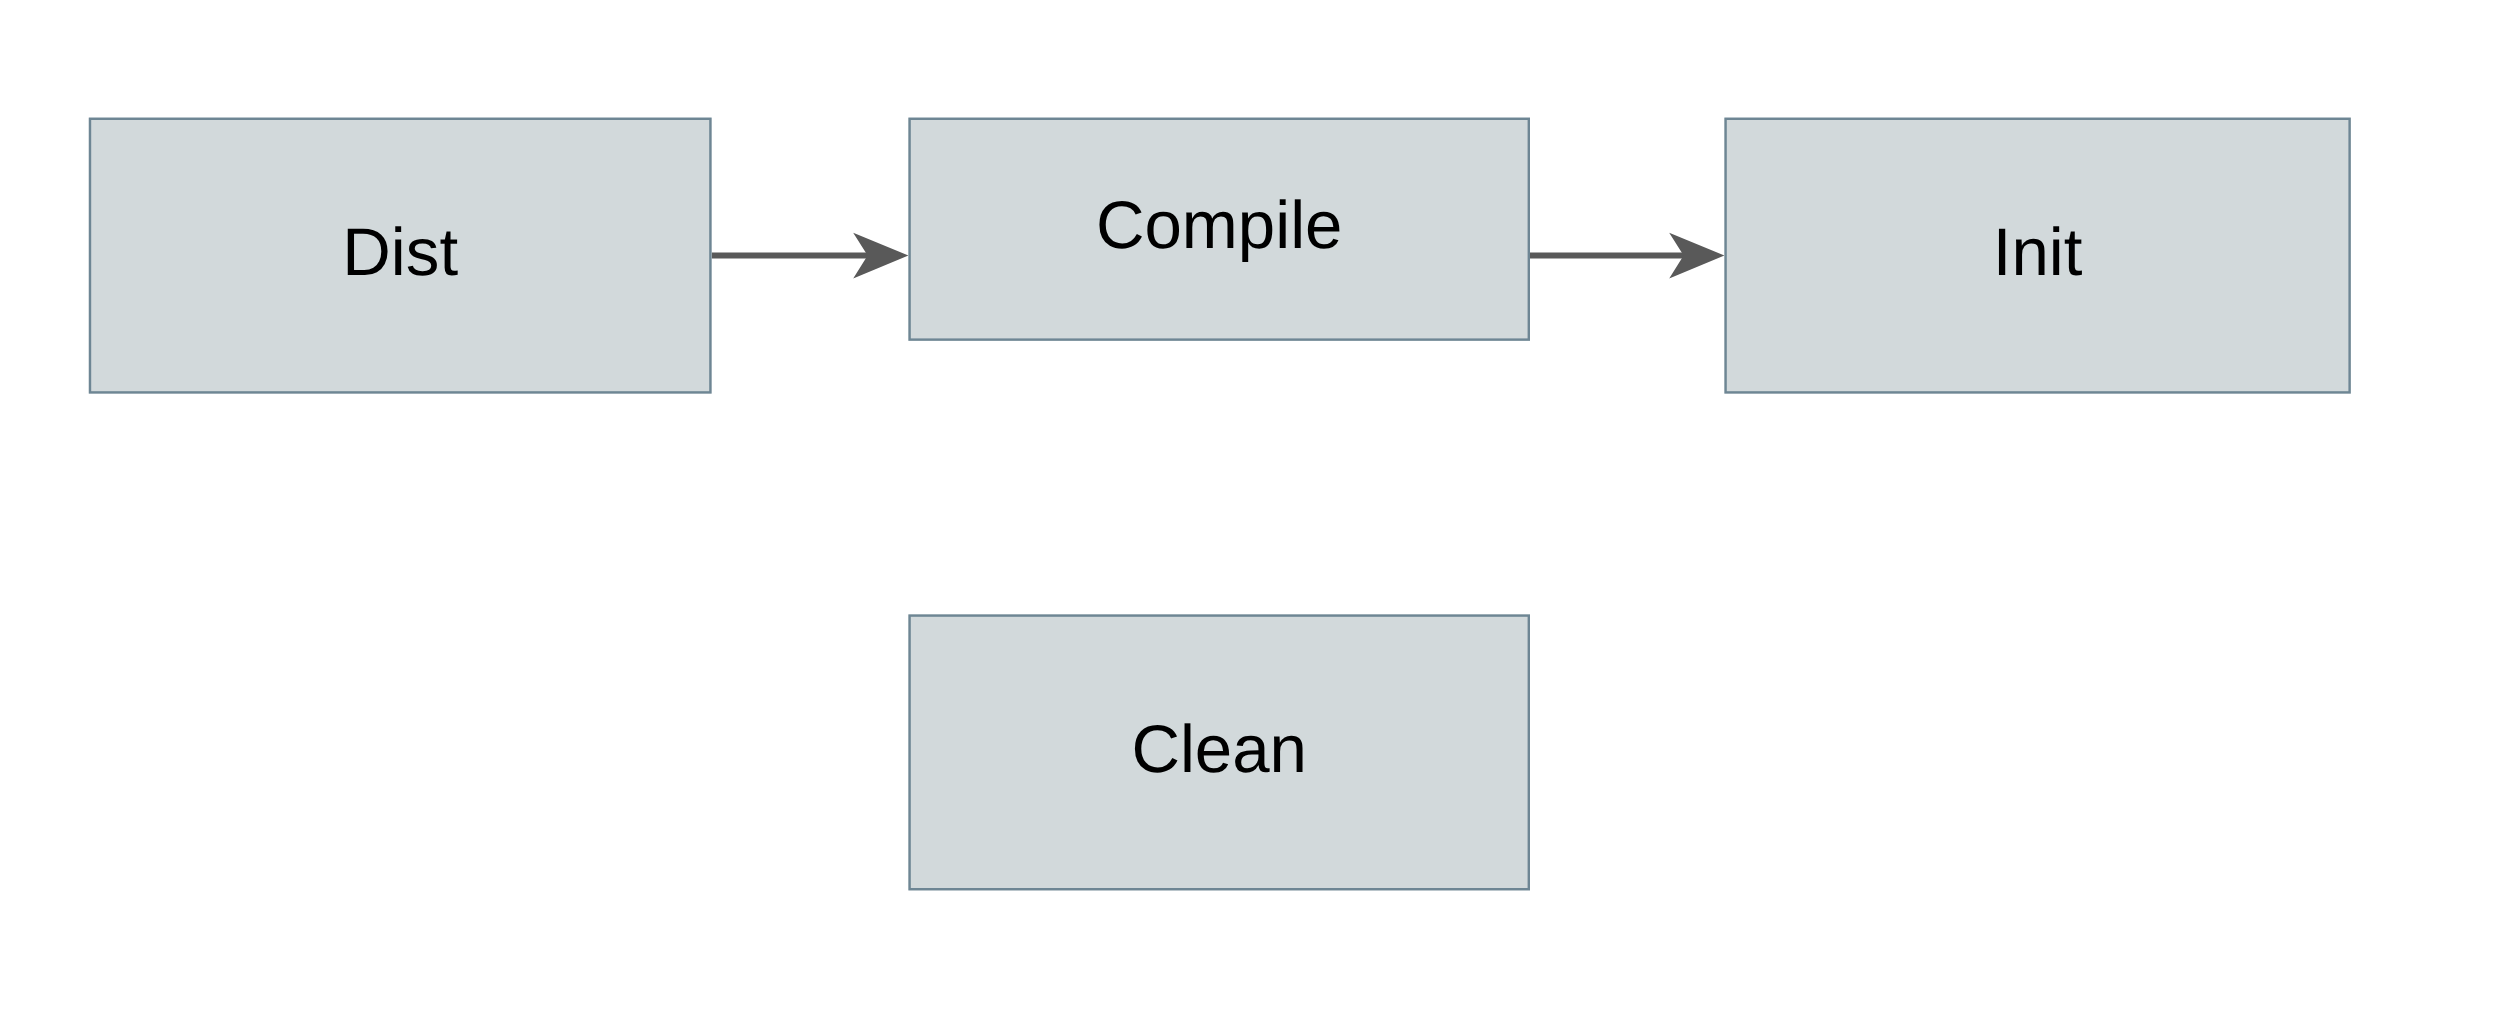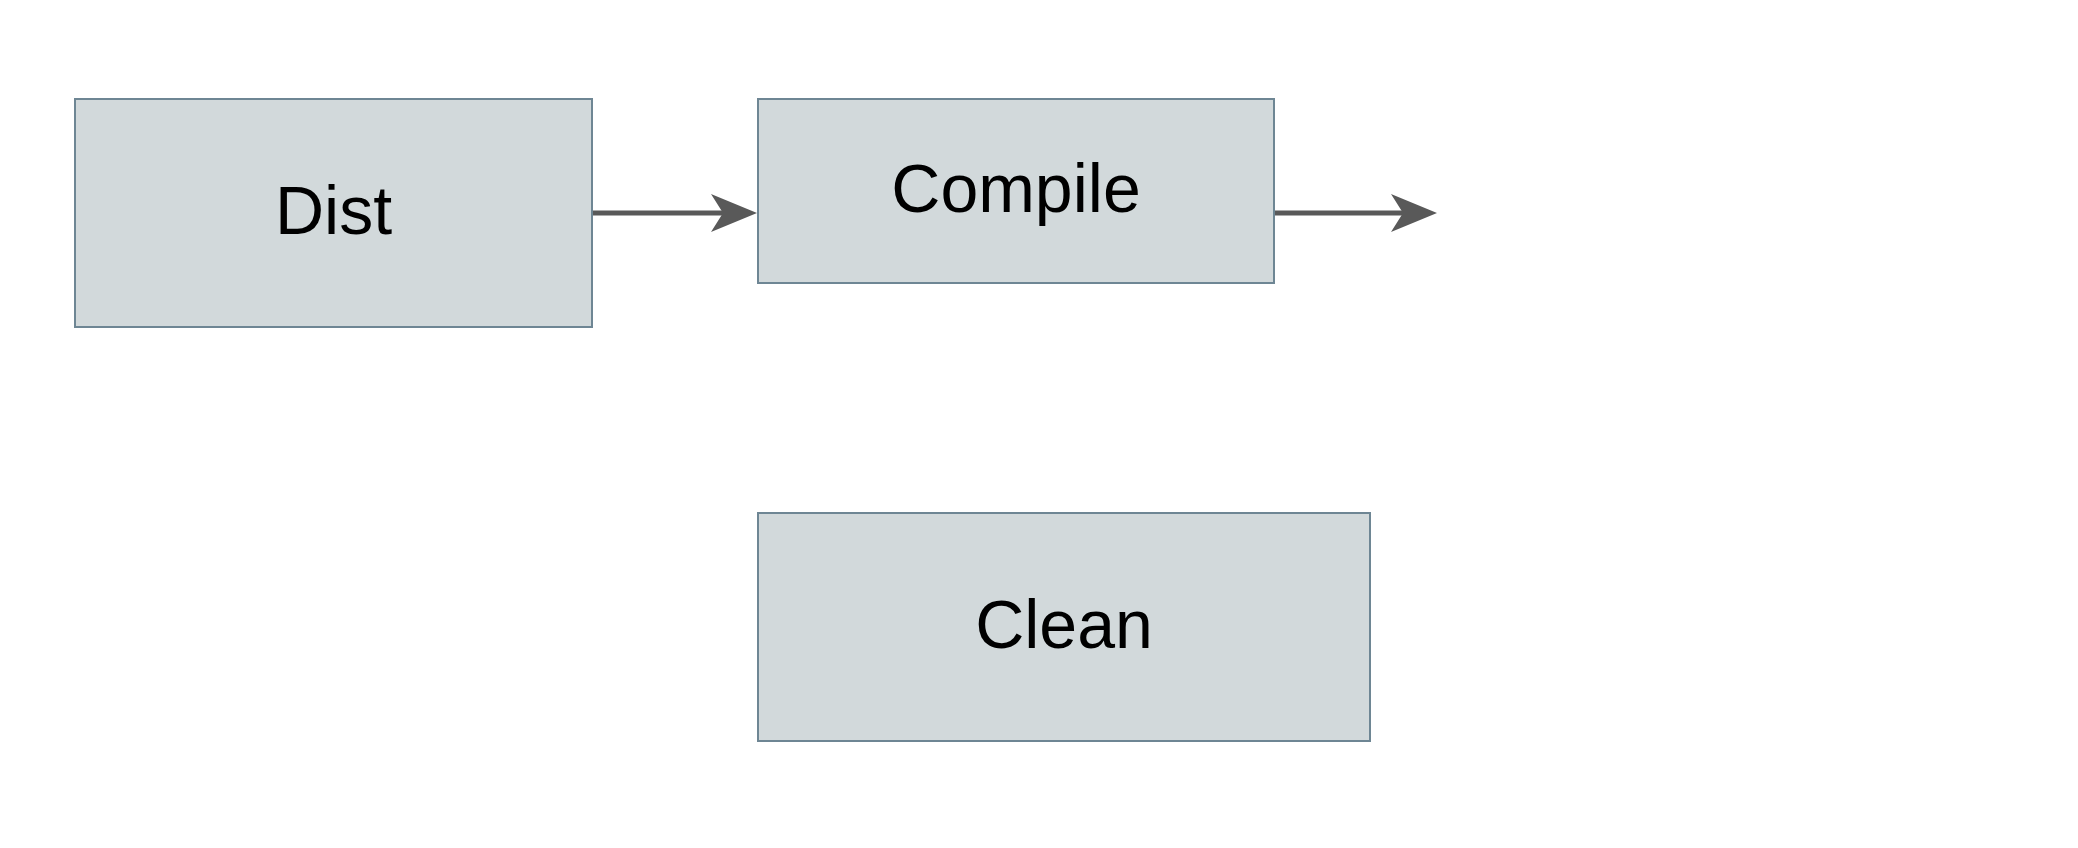--- a/index.html
+++ b/index.html
@@ -28,24 +28,24 @@
     box-sizing: border-box;
     background: #d2d9db;
     border: 2px solid #6e8694;
     display: flex;
     align-items: center;
     justify-content: center;
   }
   .node-dist    { left: 74px;   top: 98px;  width: 519px; height: 230px; }
   .node-compile { left: 757px;  top: 98px;  width: 518px; height: 186px; }
   .node-init    { left: 1437px; top: 98px;  width: 522px; height: 230px; }
-  .node-clean   { left: 757px;  top: 512px; width: 614px; height: 230px; }
+  .node-clean   { left: 757px;  top: 512px; width: 518px; height: 230px; }
   .node-label {
     color: #000000;
-    font-size: 68px;
+    font-size: 56px;
     line-height: 1;
     white-space: nowrap;
     padding-bottom: 6px;
   }
 </style>
 </head>
 <body>
 
 <div class="canvas">
 
@@ -61,18 +61,21 @@
   </svg>
 
   <div class="node node-dist">
     <span class="node-label">Dist</span>
   </div>
 
   <div class="node node-compile">
     <span class="node-label">Compile</span>
   </div>
 
+  <div class="node node-init">
+    <span class="node-label">Init</span>
+  </div>
 
   <div class="node node-clean">
     <span class="node-label">Clean</span>
   </div>
 
 </div>
 
 </body></html>

